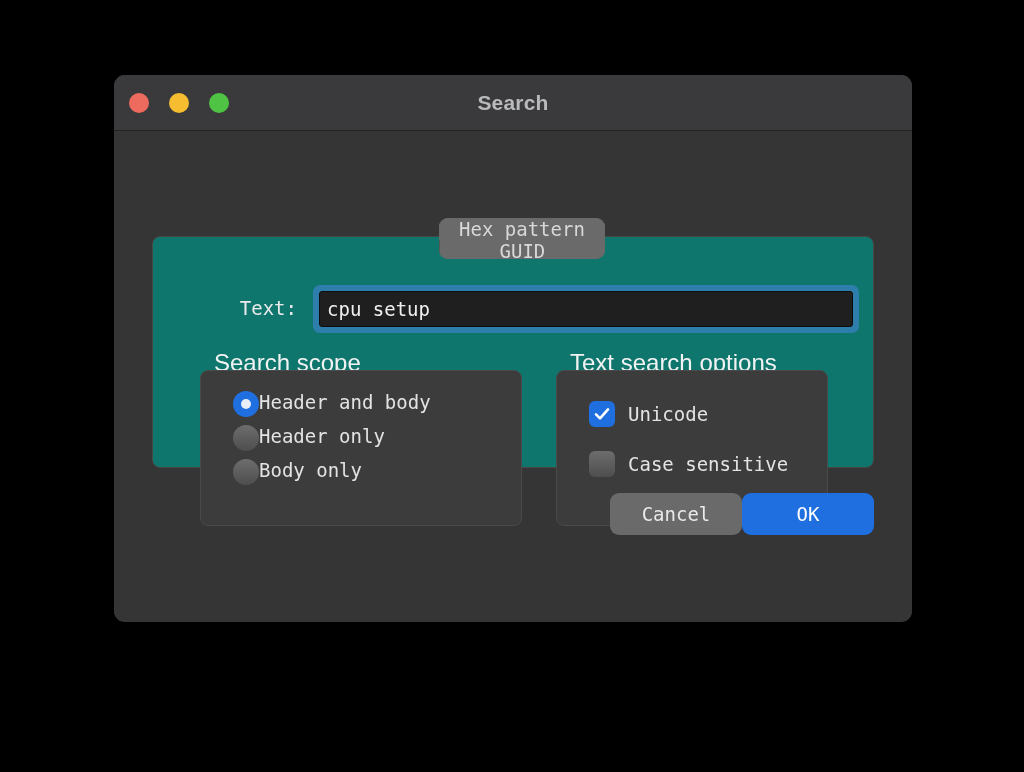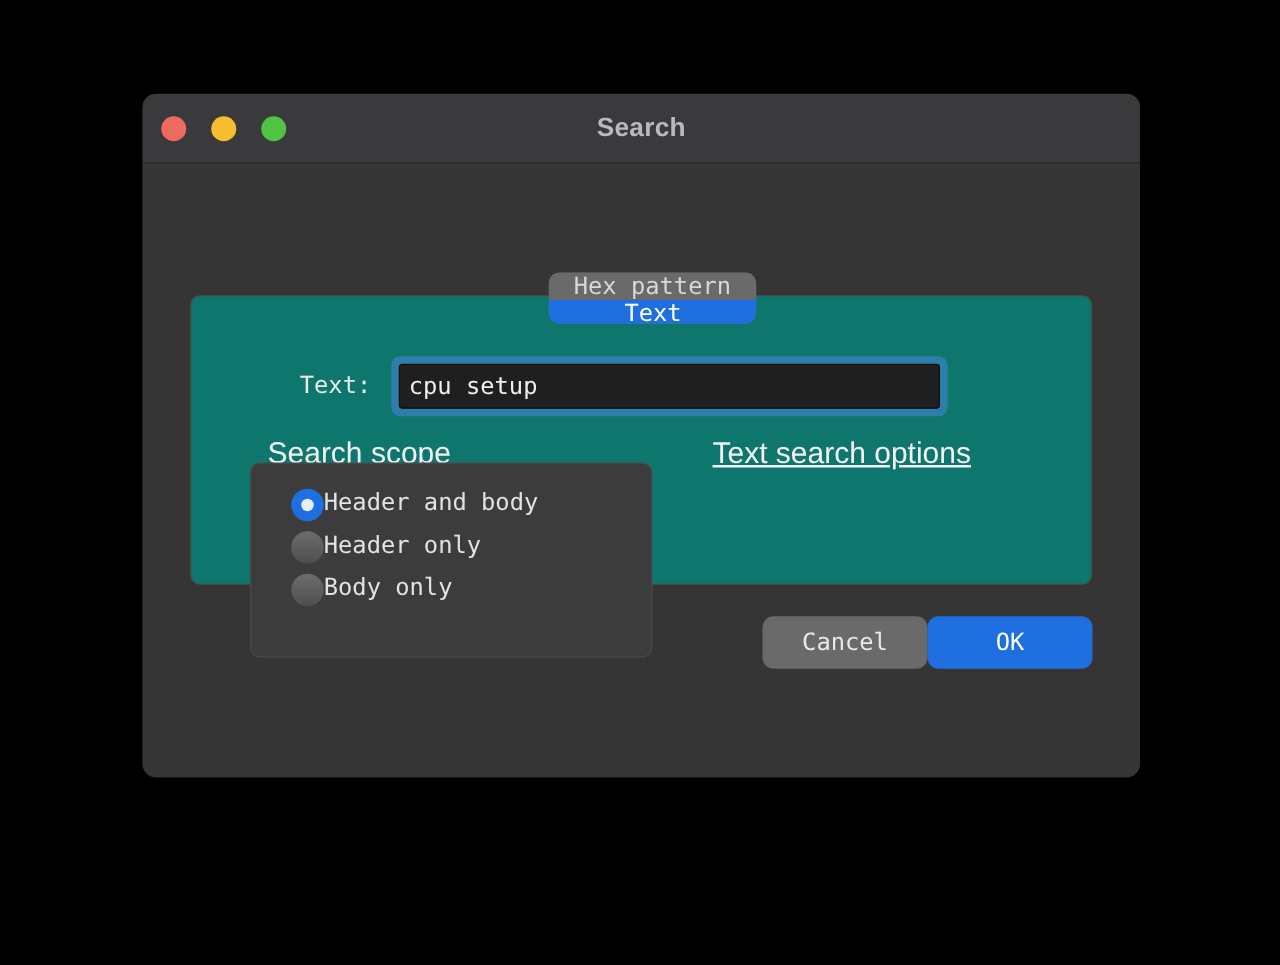--- a/index.html
+++ b/index.html
@@ -139,21 +139,21 @@
     width: 86px;
     text-align: right;
     font-family: "DejaVu Sans Mono", "Liberation Mono", monospace;
     font-size: 19px;
     color: #eaeaea;
   }
   #text-input-wrap {
     position: absolute;
     left: 160px;
     top: 0px;
-    width: 445px;
+    width: 546px;
     height: 48px;
     background: #2e7eab;
     border-radius: 7px;
     box-sizing: border-box;
     padding: 6px;
   }
   #text-input {
     width: 100%;
     height: 100%;
     box-sizing: border-box;
@@ -290,20 +290,21 @@
         <span class="light min"></span>
         <span class="light zoom"></span>
       </div>
       <div id="window-title">Search</div>
     </div>
 
     <div id="window-body">
 
       <div id="tabbar">
         <div class="tab">Hex pattern</div>
+        <div class="tab">GUID</div>
         <div class="tab active">Text</div>
       </div>
 
       <div id="panel">
 
         <div id="text-row">
           <div id="text-label">Text:</div>
           <div id="text-input-wrap">
             <input id="text-input" type="text" value="cpu setup" style="">
           </div>
@@ -323,20 +324,37 @@
           </div>
 
           <div class="radio-row" style="left:32px; top:88px;">
             <span class="radio"></span>
             <span class="opt-label">Body only</span>
           </div>
 
         </div>
 
         <div class="group-title" id="options-title">Text search options</div>
+        <div class="groupbox" id="options-box">
+
+          <div class="check-row" style="left:32px; top:30px;">
+            <span class="checkbox checked">
+              <svg width="20" height="20" viewBox="0 0 20 20" aria-hidden="true">
+                <path d="M4 10.4 L8 14.4 L16 5.4" fill="none" stroke="#ffffff" stroke-width="2.6" stroke-linecap="round" stroke-linejoin="round"></path>
+              </svg>
+            </span>
+            <span class="opt-label">Unicode</span>
+          </div>
+
+          <div class="check-row" style="left:32px; top:80px;">
+            <span class="checkbox"></span>
+            <span class="opt-label">Case sensitive</span>
+          </div>
+
+        </div>
 
       </div>
 
       <div id="footer">
         <button class="btn secondary">Cancel</button>
         <button class="btn primary">OK</button>
       </div>
 
     </div>
   </div>

